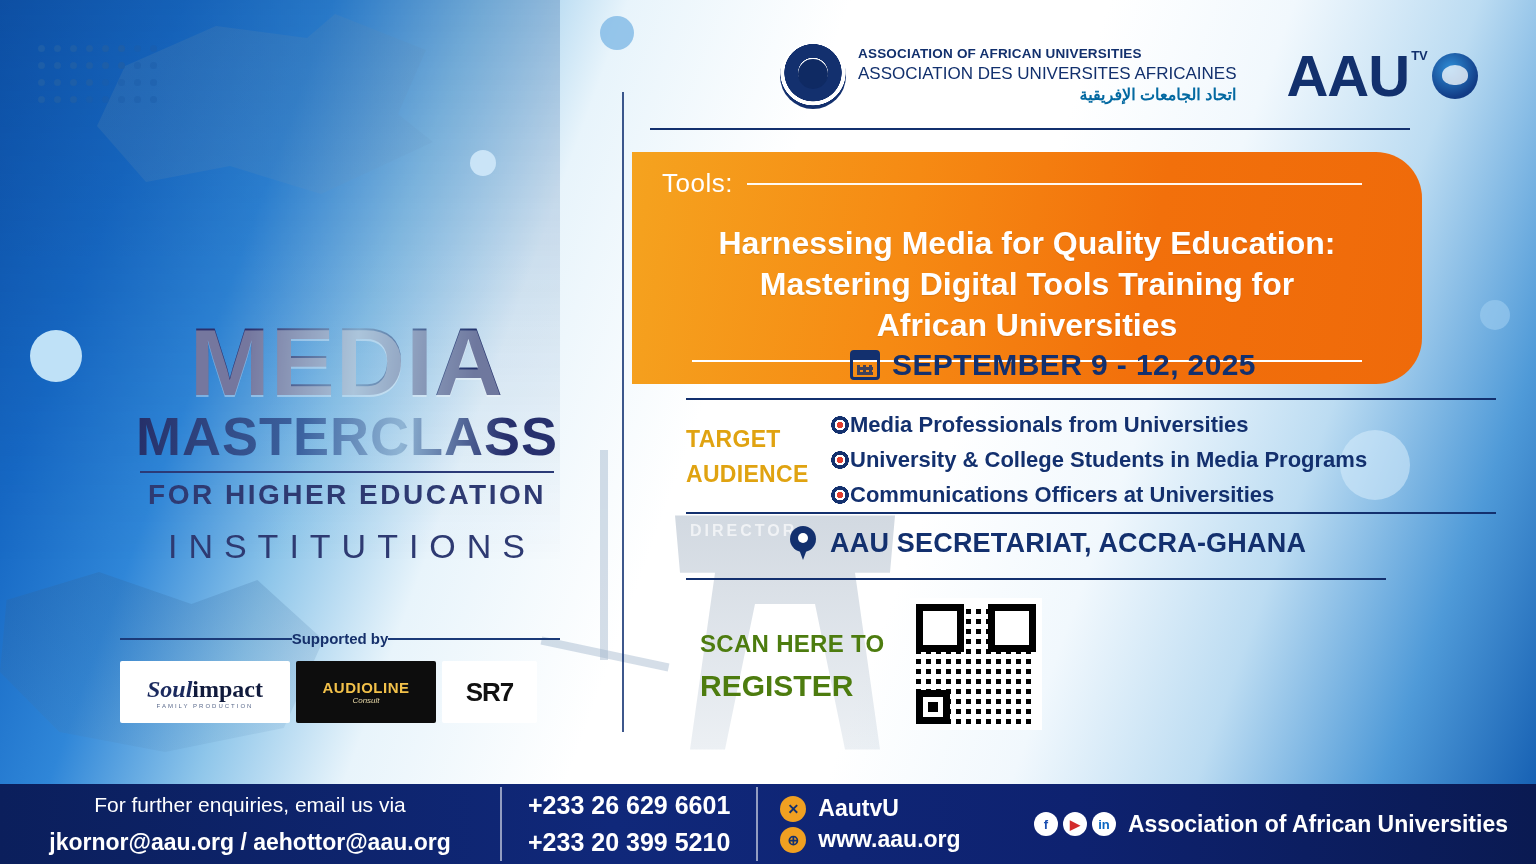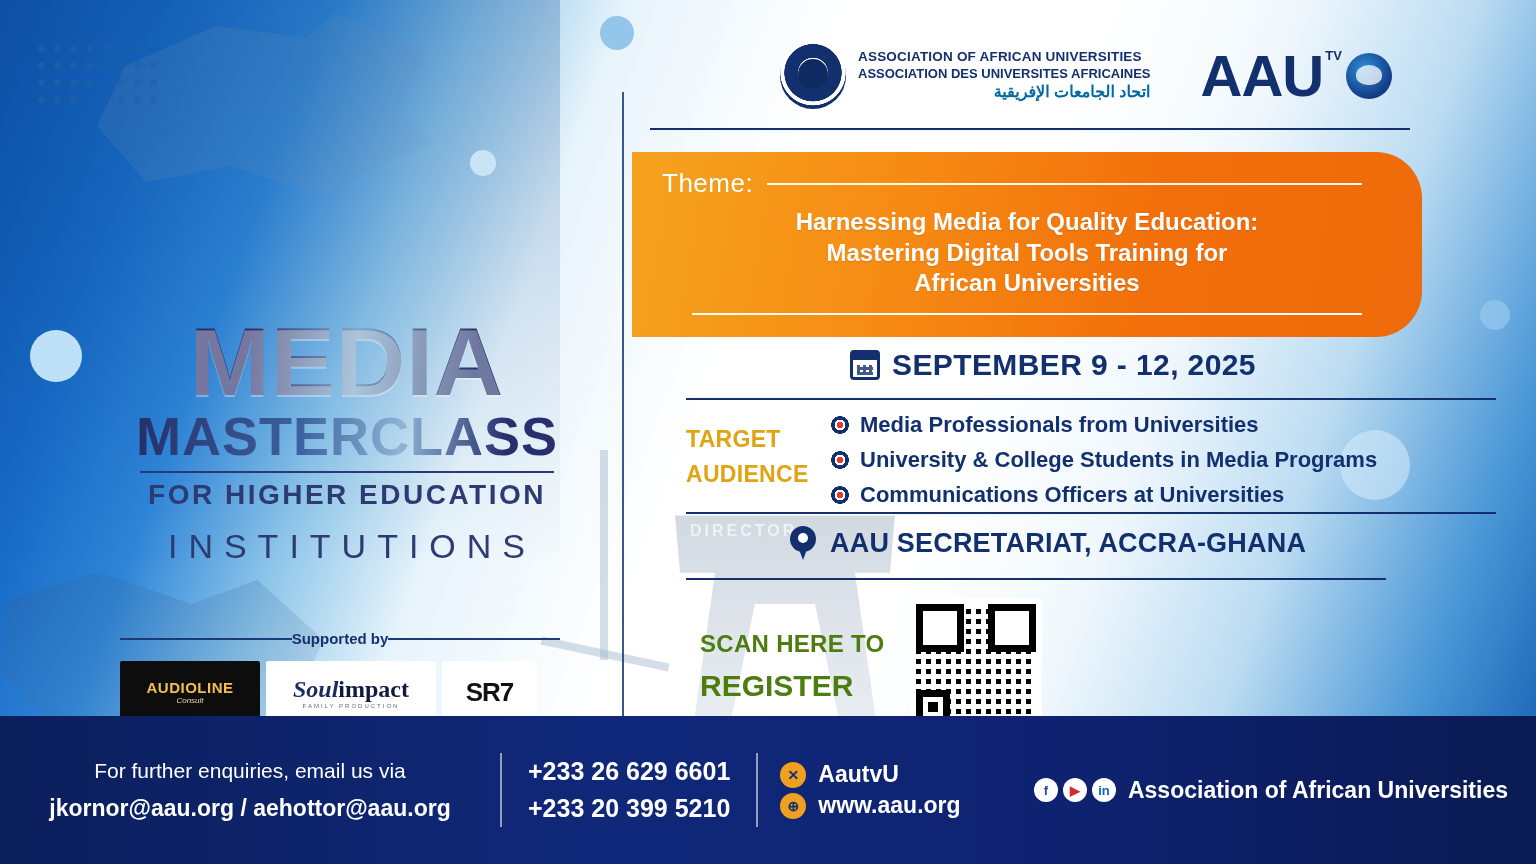--- a/index.html
+++ b/index.html
@@ -167,21 +167,21 @@
     width: 66px; height: 66px; border-radius: 50%;
     background: radial-gradient(circle at 50% 45%, #ffffff 0 30%, #13306e 31% 58%, #ffffff 59% 66%, #13306e 67% 100%);
     position: relative;
   }
   .aau-seal:after {
     content: ""; position: absolute; left: 18px; top: 16px; width: 30px; height: 30px;
     border-radius: 50%; background: #0f2a63;
   }
   .aau-txt { line-height: 1.25; }
   .aau-txt .l1 { font-size: 13.5px; font-weight: 800; color: #12306d; letter-spacing: .2px;}
-  .aau-txt .l2 { font-size: 13px; font-weight: 700; color: #12306d; }
+  .aau-txt .l2 { font-size: 17px; font-weight: 400; color: #12306d; }
   .aau-txt .l3 { font-size: 16px; font-weight: 700; color: #0369a1; direction: rtl; }
   .aautv { display: flex; align-items: center; gap: 2px; }
   .aautv .word { font-size: 58px; font-weight: 800; color: #12306d; letter-spacing: -1px; }
   .aautv .tv { font-size: 13px; font-weight: 700; color: #12306d; align-self: flex-start; margin-top: 6px;}
   .aautv .globe {
     width: 46px; height: 46px; border-radius: 50%;
     background: radial-gradient(circle at 40% 35%, #2f8fd8, #123c86 70%);
     position: relative; margin-left: 2px;
   }
   .aautv .globe:after {
@@ -196,21 +196,21 @@
   .theme-card {
     position: absolute; left: -8px; top: 152px; width: 790px; padding: 16px 30px 22px;
     background: linear-gradient(100deg, #f5a31f 0%, #f68a13 35%, #f2700b 65%, #ef6a0a 100%);
     border-radius: 0 46px 46px 0;
     color: #fff;
   }
   .theme-row { display: flex; align-items: center; gap: 14px; }
   .theme-label { font-size: 26px; font-weight: 400; letter-spacing: .5px; }
   .theme-line { flex: 1; height: 2px; background: #ffffff; opacity: .95; margin-right: 30px;}
   .theme-title {
-    text-align: center; font-size: 24px; font-weight: 800; line-height: 1.28; margin-top: 8px;
+    text-align: center; font-size: 32px; font-weight: 800; line-height: 1.28; margin-top: 24px;
     text-shadow: 0 1px 1px rgba(0,0,0,.12);
   }
   .theme-underline { height: 2px; background: #fff; margin: 14px 30px 0 30px; }
 
   
   .date-row {
     position: absolute; left: 210px; top: 348px; display: flex; align-items: center; gap: 12px;
   }
   .cal-icon {
     width: 30px; height: 30px; border: 3px solid #13306e; border-radius: 4px; position: relative;
@@ -232,21 +232,21 @@
   
   .aud {
     position: absolute; left: 46px; top: 412px; width: 830px;
     display: flex; gap: 14px; align-items: flex-start;
   }
   .aud-label {
     width: 130px; color: #e0a311; font-weight: 800; font-size: 23px; line-height: 1.5;
     padding-top: 10px; letter-spacing: .3px;
   }
   .aud-list { flex: 1; }
-  .aud-item { display: flex; align-items: center; gap: 10px; margin-bottom: 9px; }
+  .aud-item { display: flex; align-items: center; margin-bottom: 9px; }
   .tgt {
     width: 20px; height: 20px; border-radius: 50%; flex: 0 0 auto;
     background: radial-gradient(circle, #e23d2e 0 22%, #ffffff 23% 38%, #13306e 39% 62%, #ffffff 63% 76%, #13306e 77% 100%);
   }
   .aud-text { font-size: 22px; font-weight: 800; color: #13306e; }
 
   .hr-b { position: absolute; left: 46px; top: 512px; width: 810px; height: 2px; background: #13306e; }
 
   
   .venue {
@@ -297,21 +297,21 @@
   }
   .qr-inner:before { left: 0; top: 0; }
   .qr-inner:after { right: 0; top: 0; }
   .qr-eye3 { left: 0; bottom: 0; }
   .qr-eye3:after {
     content: ""; position: absolute; left: 5px; top: 5px; width: 10px; height: 10px; background: #000;
   }
 
   
   .footer {
-    position: absolute; left: 0; bottom: 0; width: 1536px; height: 148px;
+    position: absolute; left: 0; bottom: 0; width: 1536px; height: 80px;
     background: linear-gradient(90deg, #0b1f5c 0%, #10287a 40%, #0e2270 70%, #0a1a52 100%);
     color: #fff; display: flex; align-items: center;
   }
   .f-enq { width: 500px; text-align: center; line-height: 1.5; }
   .f-enq .l1 { font-size: 21px; font-weight: 400; }
   .f-enq .l2 { font-size: 23px; font-weight: 700; margin-top: 4px;}
   .f-sep { width: 2px; height: 74px; background: rgba(255,255,255,.55); }
   .f-phones { padding: 0 26px; font-size: 25px; font-weight: 700; line-height: 1.5; }
   .f-social { padding-left: 22px; }
   .f-soc-row { display: flex; align-items: center; gap: 12px; margin: 4px 0; }
@@ -399,29 +399,29 @@
     <div class="inst-word">INSTITUTIONS</div>
   </div>
 
   <div class="supported">
     <div class="sup-row">
       <div class="sup-line"></div>
       <div class="sup-label">Supported by</div>
       <div class="sup-line"></div>
     </div>
     <div class="sponsors">
-      <div class="sp sp2">
-        <div class="nm">AUDIOLINE</div>
-        <div class="sub">Consult</div>
-      </div>
       <div class="sp sp1">
         <div class="nm">
           <span>Soul</span><b>impact</b>
         </div>
         <div class="sub">FAMILY PRODUCTION</div>
+      </div>
+      <div class="sp sp2">
+        <div class="nm">AUDIOLINE</div>
+        <div class="sub">Consult</div>
       </div>
       <div class="sp sp3">
         <div class="nm">SR7</div>
       </div>
     </div>
   </div>
 </div>
 
 <div class="right">
 
@@ -437,21 +437,21 @@
     <div class="aautv">
       <span class="word">AAU</span>
       <span class="tv">TV</span>
       <span class="globe"></span>
     </div>
   </div>
   <div class="hr-top"></div>
 
   <div class="theme-card">
     <div class="theme-row">
-      <div class="theme-label">Theme:</div>
+      <div class="theme-label">Tools:</div>
       <div class="theme-line"></div>
     </div>
     <div class="theme-title">
       <div>Harnessing Media for Quality Education:</div>
       <div>Mastering Digital Tools Training for</div>
       <div>African Universities</div>
     </div>
     <div class="theme-underline"></div>
   </div>
 

